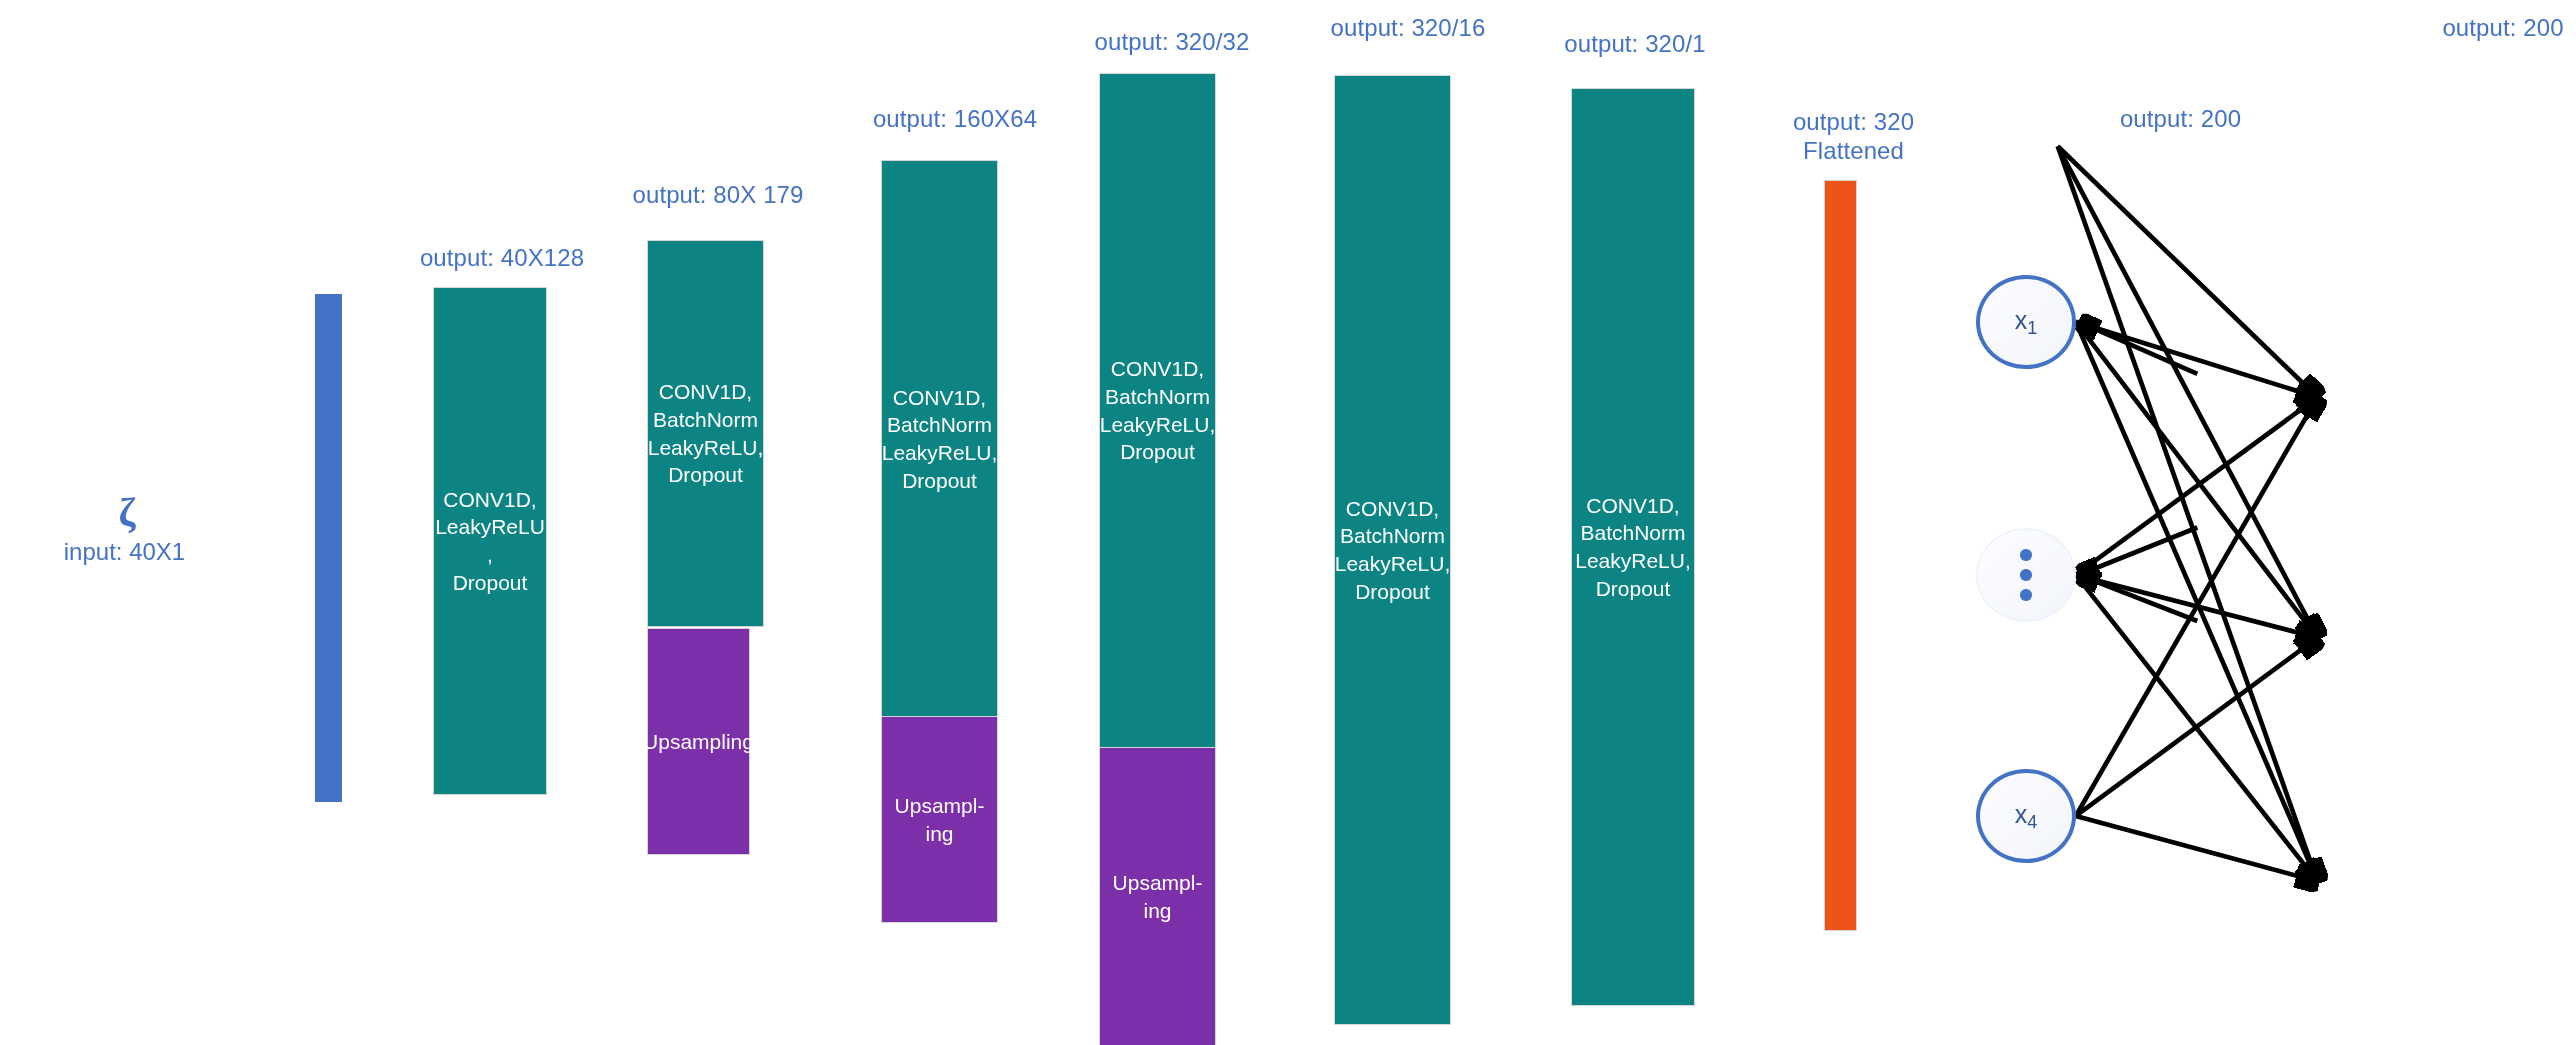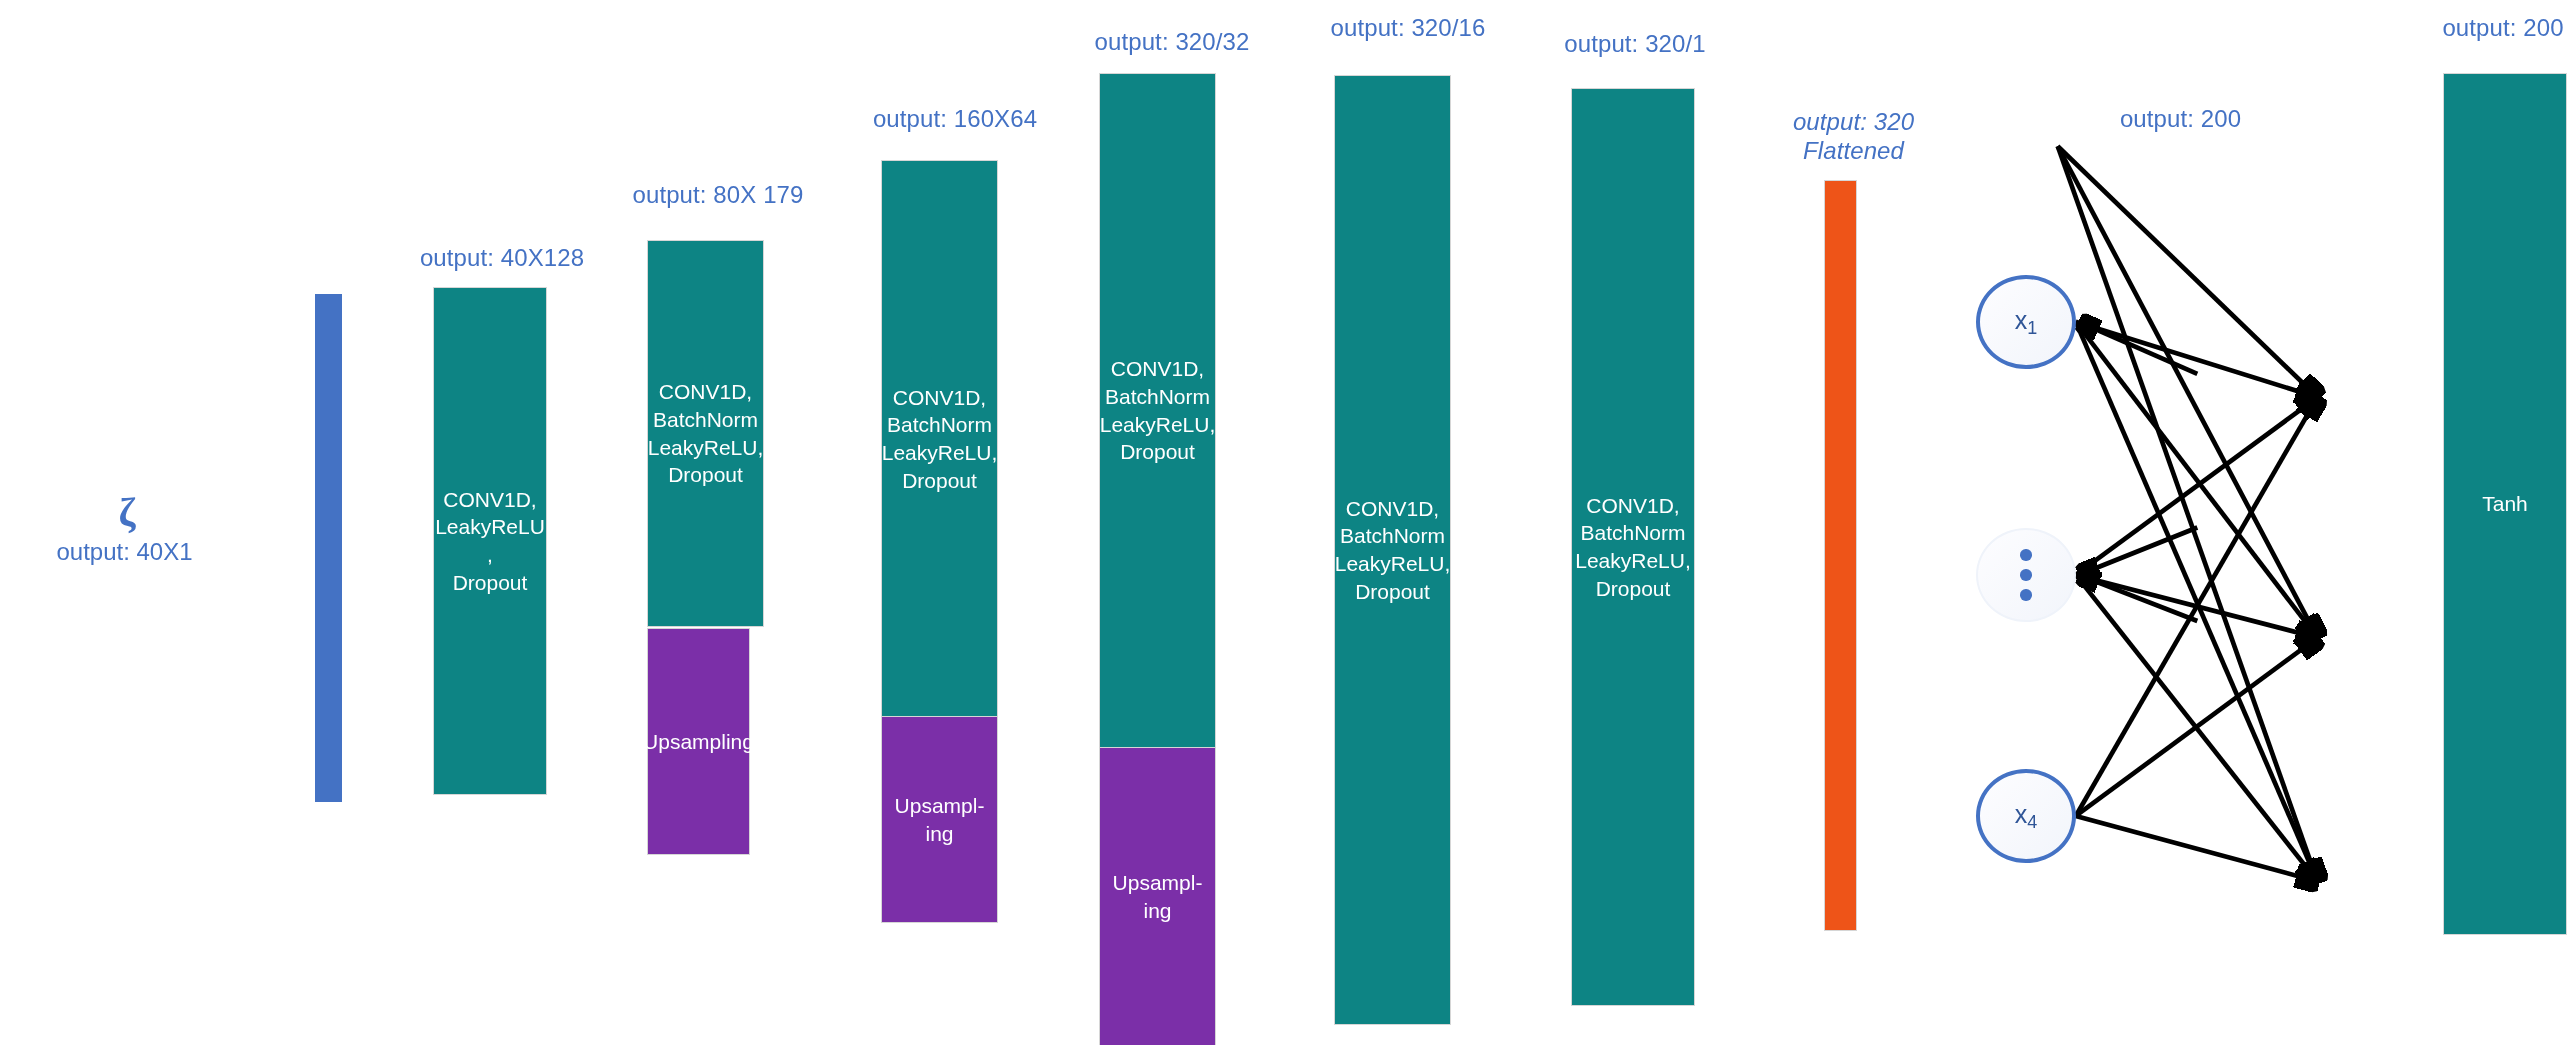--- a/index.html
+++ b/index.html
@@ -79,21 +79,21 @@
   .dots i{display:block;width:11.4px;height:11.4px;border-radius:50%;background:#4472C4;}
   svg.links{position:absolute;left:0;top:0;width:2576px;height:1045px;overflow:visible;}
   svg.links path,svg.links line{stroke:#000000;stroke-width:7;fill:none;}
 </style>
 </head>
 <body>
 
 <div id="stage">
 
   <div class="latent-zeta" style="left:107px;top:488px;width:40px;">ζ</div>
-  <div class="latent-input" style="left:41px;top:538px;width:167px;">output:  40X1</div>
+  <div class="latent-input" style="left:41px;top:538px;width:167px;">input:  40X1</div>
 
   <div class="bar blue noborder" style="left:315px;top:294px;width:27px;height:508px;"></div>
 
   <div class="lbl" style="left:415px;top:243px;width:174px;">output: 40X128</div>
   <div class="bar teal" style="left:433px;top:287px;width:114px;height:508px;">CONV1D,
 LeakyReLU
 ,
 Dropout</div>
 
   <div class="lbl" style="left:628px;top:180px;width:180px;">output: 80X 179</div>
@@ -124,21 +124,21 @@
 BatchNorm
 LeakyReLU,
 Dropout</div>
 
   <div class="lbl" style="left:1548px;top:29px;width:174px;">output: 320/1</div>
   <div class="bar teal" style="left:1571px;top:88px;width:124px;height:918px;">CONV1D,
 BatchNorm
 LeakyReLU,
 Dropout</div>
 
-  <div class="lbl" style="left:1790px;top:107px;width:127px;font-style:italic;">output: 320
+  <div class="lbl" style="left:1790px;top:107px;width:127px;">output: 320
 Flattened</div>
   <div class="bar orange" style="left:1824px;top:180px;width:33px;height:751px;"></div>
 
   <div class="lbl" style="left:2107px;top:104px;width:147px;">output: 200</div>
 
   <svg class="links" viewBox="0 0 3857 1565" preserveAspectRatio="none">
     <defs>
       <marker id="ah" viewBox="0 0 10 10" refX="9" refY="5" markerWidth="5.2" markerHeight="5.2" orient="auto-start-reverse">
         <path d="M0,0 L10,5 L0,10 z" fill="#000000" stroke="none"></path>
       </marker>
@@ -188,16 +188,15 @@
         <i></i>
         <i></i>
     </span>
   </div>
 
   <div class="node strong" style="left:1976px;top:769px;width:100px;height:94px;">
     <span>x<sub>4</sub></span>
   </div>
 
   <div class="lbl" style="left:2426px;top:13.4px;width:154px;">output: 200</div>
-  <div class="bar teal" style="left:2443px;top:73px;width:124px;height:862px;">Tanh</div>
 
 </div>
 
 
 </body></html>

